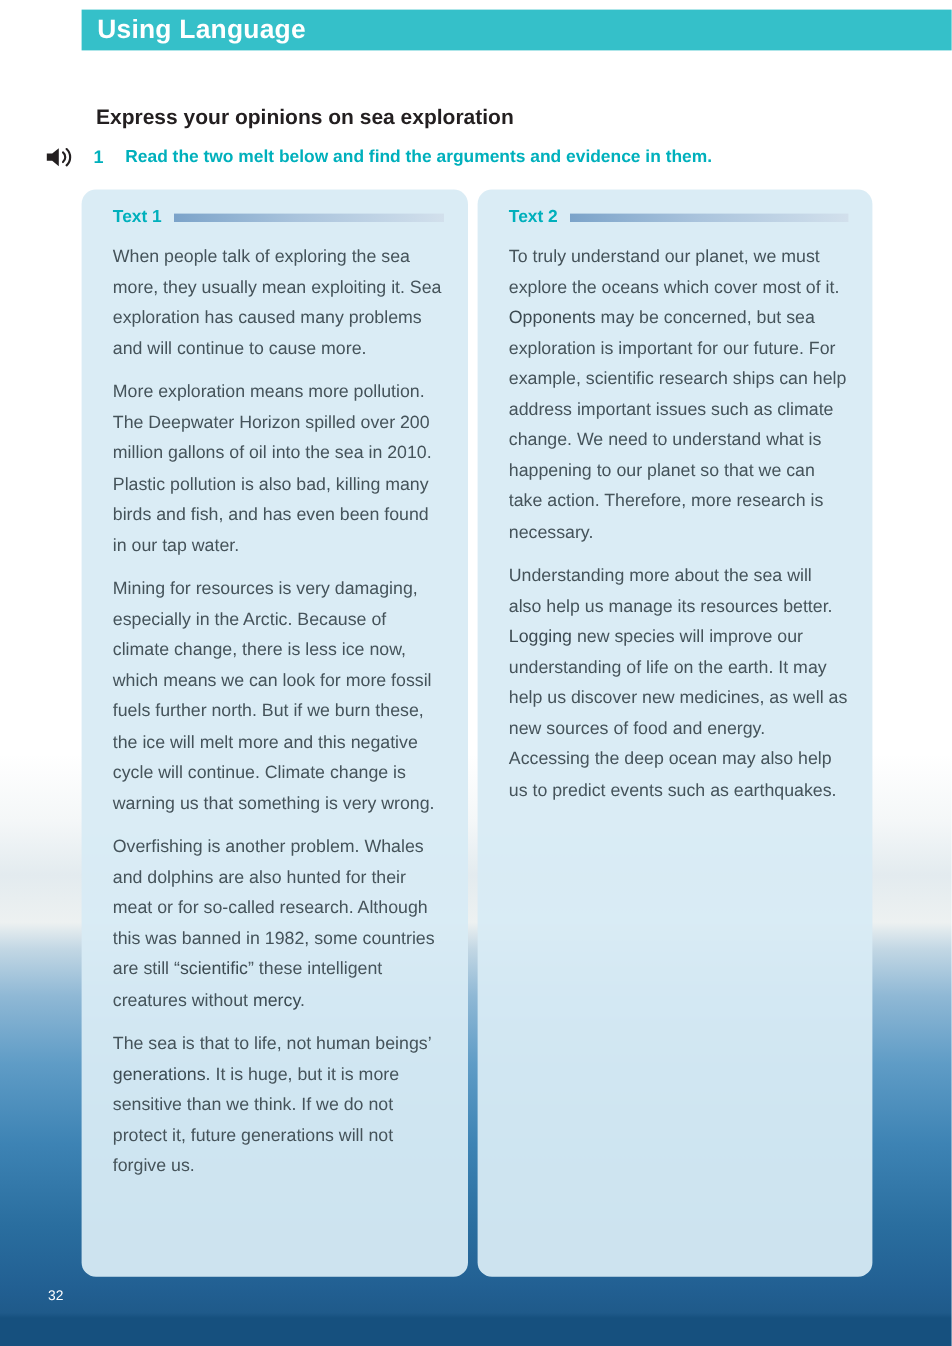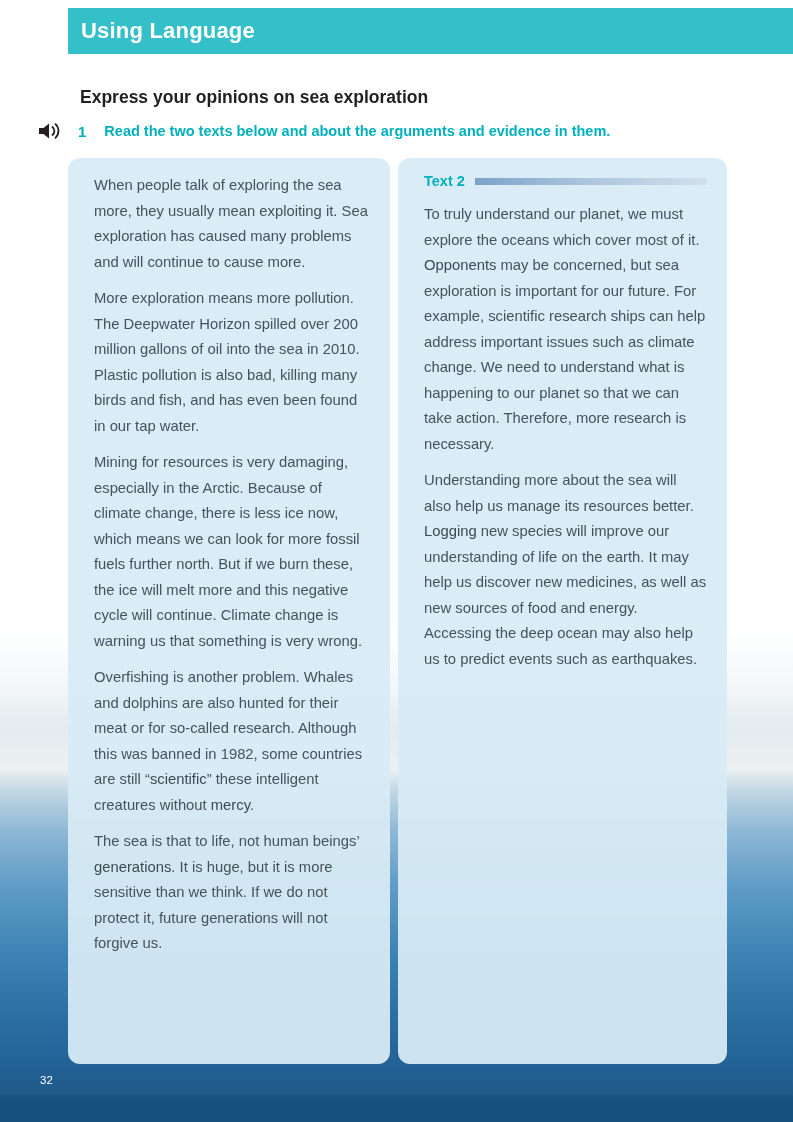--- a/index.html
+++ b/index.html
@@ -21,21 +21,21 @@
       #2a6e9f 91%,
       #226093 95.5%,
       #1f5a8a 97.5%,
       #16507e 97.9%,
       #16507e 100%);
   }
 
   .top-bar {
     position: absolute;
     left: 68px; right: 0; top: 8px;
-    height: 46px;
+    height: 34px;
     background: #35c0c9;
     display: flex;
     align-items: center;
     padding-left: 13px;
   }
   .top-bar .title {
     color: #ffffff;
     font-size: 22px;
     font-weight: 700;
     letter-spacing: 0.2px;
@@ -128,24 +128,28 @@
 
 <div class="activity-row">
   <span class="audio-icon">
     <svg viewBox="0 0 24 20" width="24" height="20" aria-hidden="true">
       <path d="M1 7v6h4.5L11 17.5V2.5L5.5 7H1z" fill="#231f20"></path>
       <path d="M14.5 6a5.2 5.2 0 0 1 0 8" stroke="#231f20" stroke-width="1.8" fill="none" stroke-linecap="round"></path>
       <path d="M17.5 3.2a9.3 9.3 0 0 1 0 13.6" stroke="#231f20" stroke-width="1.8" fill="none" stroke-linecap="round"></path>
     </svg>
   </span>
   <span class="activity-number">1</span>
-  <span class="activity-instruction">Read the two texts below and about the arguments and evidence in them.</span>
+  <span class="activity-instruction">Read the two melt below and find the arguments and evidence in them.</span>
 </div>
 
 <div class="text-box box-1">
+  <div class="box-head">
+    <span class="box-label">Text 1</span>
+    <span class="box-rule"></span>
+  </div>
   <div class="paragraphs">
       <p><span>When people talk of exploring the sea more, they usually mean exploiting it. Sea exploration has caused many problems and will continue to cause more.</span></p>
       <p><span>More exploration means more pollution. The Deepwater Horizon spilled over 200 million gallons of oil into the sea in 2010. Plastic pollution is also bad, killing many birds and fish, and has even been found in our tap water.</span></p>
       <p><span>Mining for resources is very damaging, especially in the Arctic. Because of climate change, there is less ice now, which means we can look for more fossil fuels further north. But if we burn these, the ice will melt more and this negative cycle will continue. Climate change is warning us that something is very wrong.</span></p>
       <p><span>Overfishing is another problem. Whales and dolphins are also hunted for their meat or for so-called research. Although this was banned in 1982, some countries are still “</span><b>scientific</b><span>” these intelligent creatures without </span><b>mercy</b><span>.</span></p>
       <p><span>The sea is that to life, not human beings’ </span><b>generations</b><span>. It is huge, but it is more sensitive than we think. If we do not protect it, future generations will not forgive us.</span></p>
     </div>
 </div>
 
 <div class="text-box box-2">

